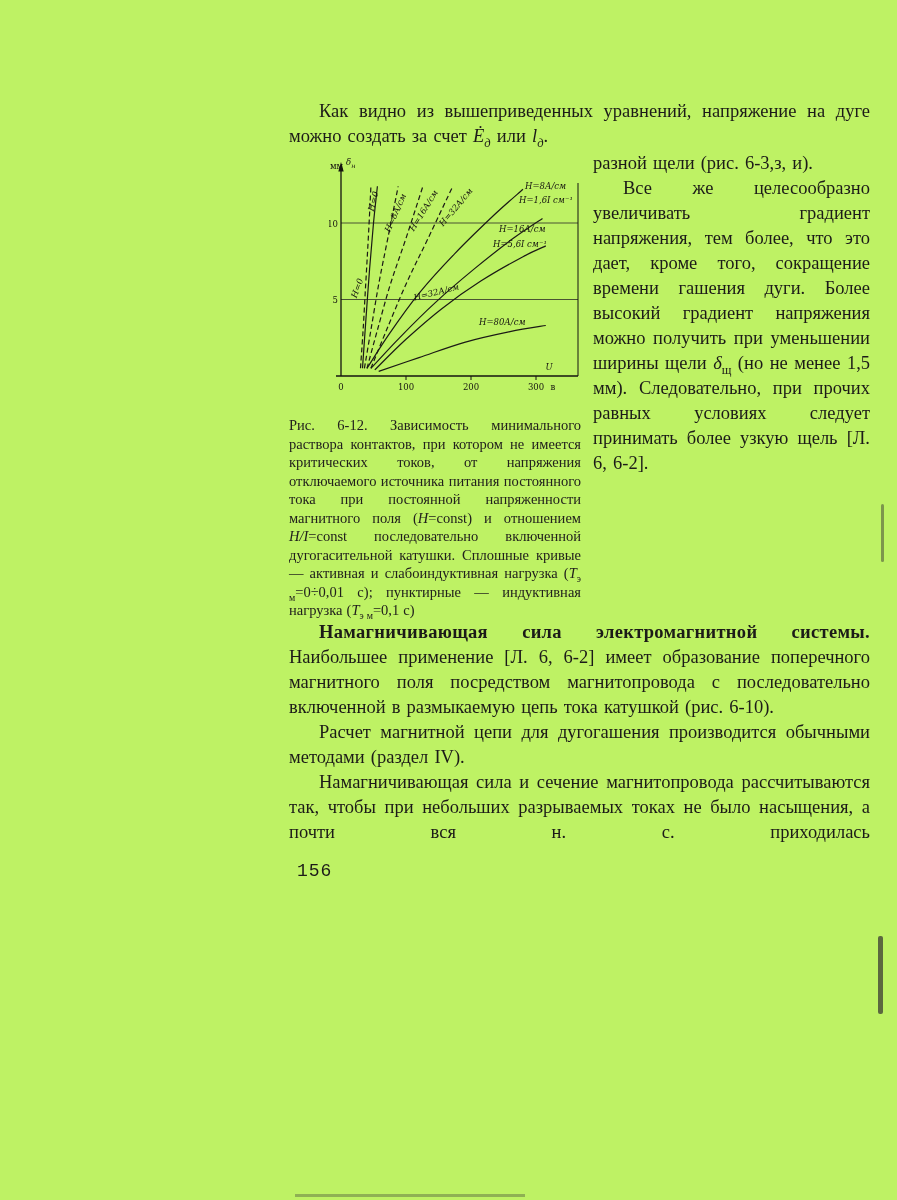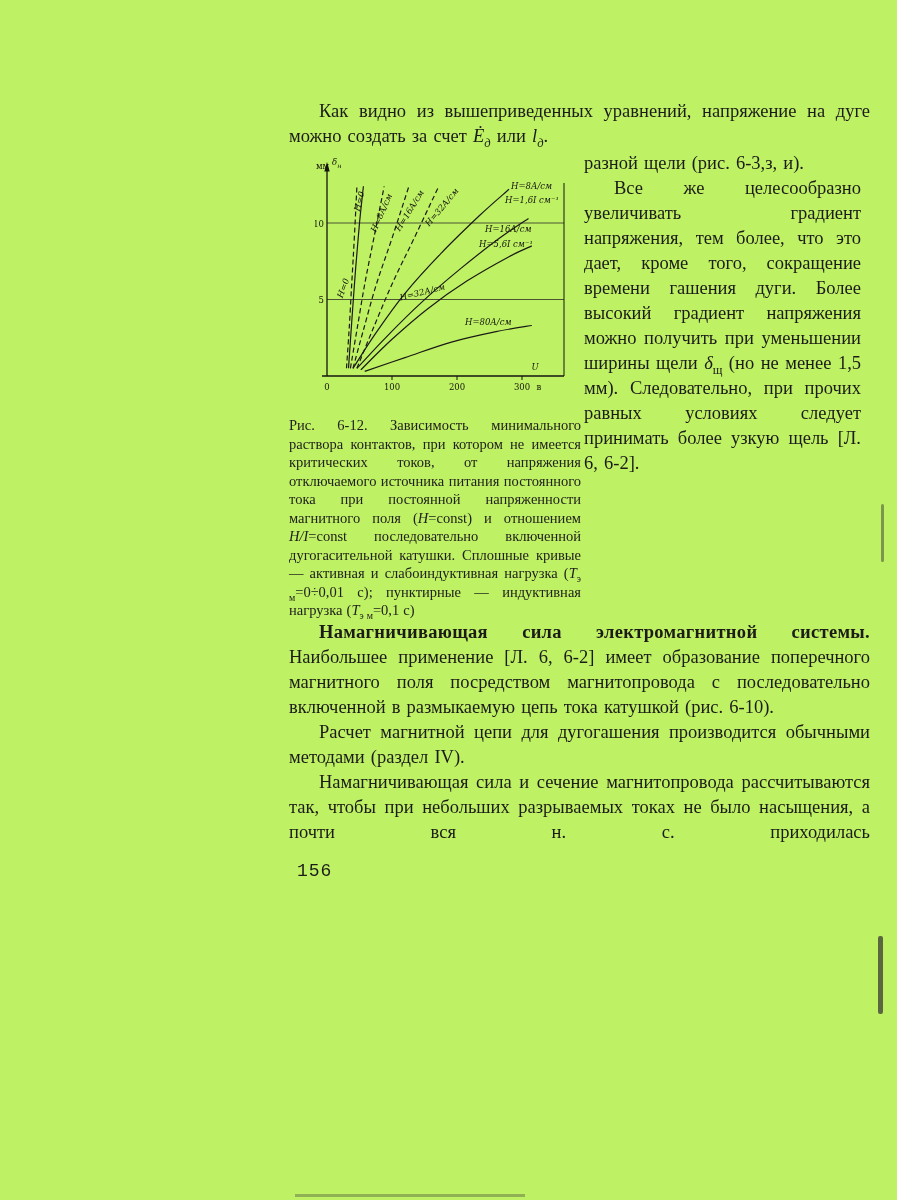--- a/index.html
+++ b/index.html
@@ -7,23 +7,23 @@
     position:relative;width:897px;height:1200px;margin:0 auto;
     background:#bef264;overflow:hidden;color:#1c1b18;
     font-family:"Liberation Serif","DejaVu Serif",serif;
   }
   .content{position:absolute;left:289px;top:99px;width:581px;}
   .content p{margin:0;font-size:18.5px;line-height:25px;text-align:justify;word-spacing:1.5px;}
   .ind{text-indent:30px;}
   .last-just{text-align-last:justify;}
   .cols{display:flex;margin-top:2px;}
   .col-left{width:292px;flex:none;}
-  .col-right{width:277px;margin-left:3px;flex:none;}
+  .col-right{width:277px;margin-left:12px;flex:none;}
   figure{margin:2px 0 0 0;}
-  .chart-wrap{margin-left:26px;}
+  .chart-wrap{margin-left:26px;text-align:right;}
   .caption{
     font-size:14.5px;line-height:18.5px;text-align:justify;
     margin-top:13px;word-spacing:0.5px;color:#22211d;
   }
   .caption sub, .content sub{font-size:68%;line-height:0;}
   .pagenum{font-size:18px;margin-top:16px;padding-left:8px;letter-spacing:1px;font-family:Liberation Mono, monospace;}
   #chart text{font-family:"DejaVu Serif","Liberation Serif",serif;fill:#15140f;}
   .scan-mark{position:absolute;background:#3a3933;}
   .m1{left:881px;top:504px;width:3px;height:58px;opacity:.5;border-radius:2px;}
   .m2{left:878px;top:936px;width:5px;height:78px;opacity:.75;border-radius:2px;}

